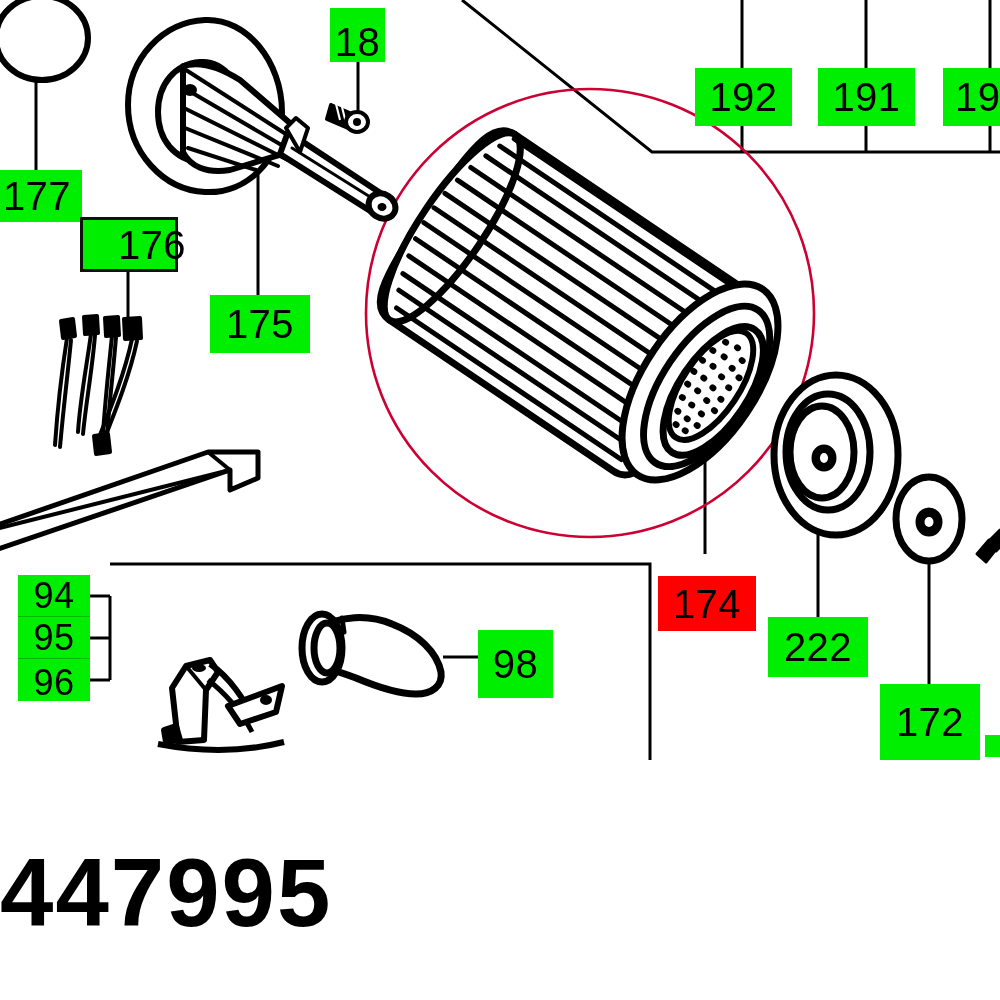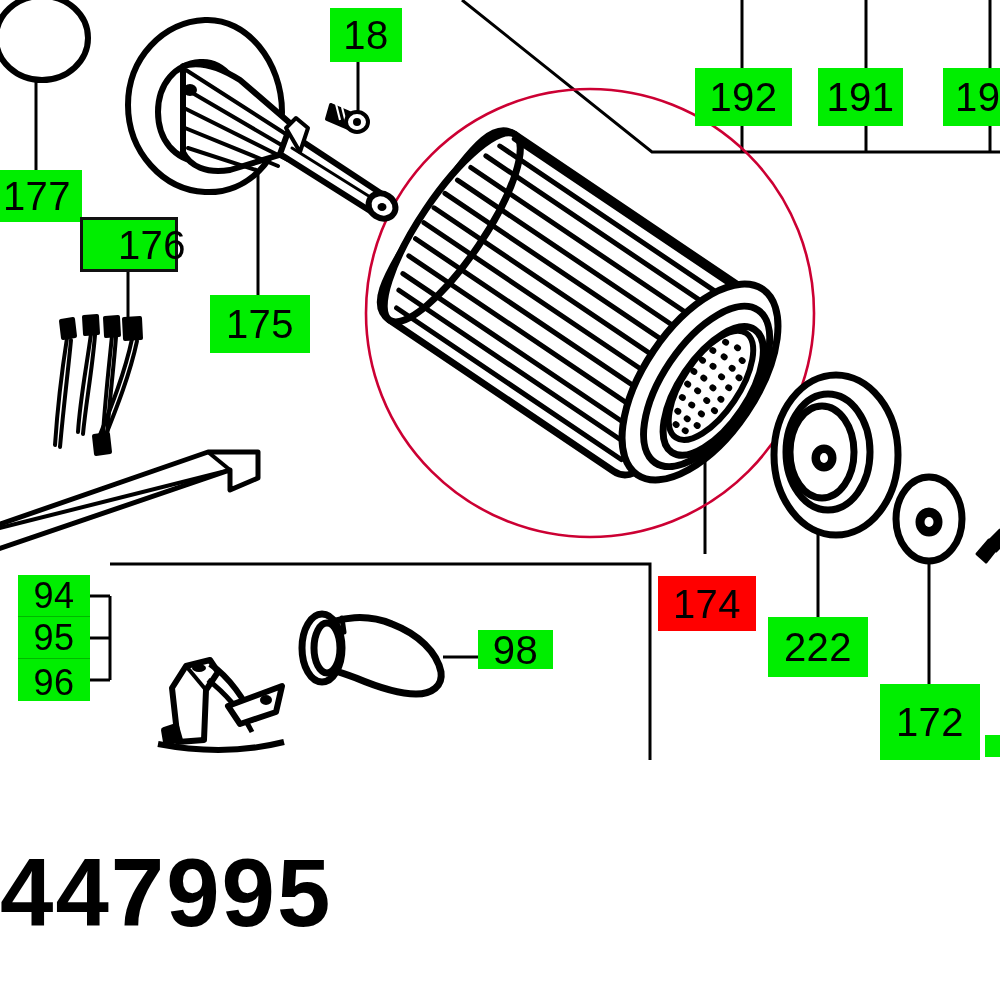--- a/index.html
+++ b/index.html
@@ -328,53 +328,53 @@
   </svg>
 
   <div class="callout" style="left:-8px; top:170px; width:90px; height:52px; font-size:40px;">
     <span>177</span>
   </div>
 
   <div class="callout outlined" style="left:80px; top:217px; width:98px; height:55px; font-size:40px;padding-left:46px;">
     <span>176</span>
   </div>
 
-  <div class="callout" style="left:330px; top:8px; width:72px; height:54px; font-size:40px;">
+  <div class="callout" style="left:330px; top:8px; width:55px; height:54px; font-size:40px;align-items:flex-end;">
     <span>18</span>
   </div>
 
   <div class="callout" style="left:210px; top:295px; width:100px; height:58px; font-size:40px;">
     <span>175</span>
   </div>
 
   <div class="callout" style="left:695px; top:68px; width:97px; height:58px; font-size:40px;">
     <span>192</span>
   </div>
 
-  <div class="callout" style="left:818px; top:68px; width:85px; height:58px; font-size:40px;">
+  <div class="callout" style="left:818px; top:68px; width:97px; height:58px; font-size:40px;">
     <span>191</span>
   </div>
 
   <div class="callout" style="left:943px; top:68px; width:97px; height:58px; font-size:40px; justify-content:flex-start; padding-left:12px;">
     <span>19</span>
   </div>
 
   <div class="callout highlight" style="left:658px; top:553px; width:98px; height:55px; font-size:40px;margin-top:23px;">
     <span>174</span>
   </div>
 
   <div class="callout" style="left:768px; top:617px; width:100px; height:60px; font-size:40px;">
     <span>222</span>
   </div>
 
   <div class="callout" style="left:880px; top:684px; width:100px; height:76px; font-size:40px;">
     <span>172</span>
   </div>
 
-  <div class="callout" style="left:478px; top:630px; width:75px; height:39px; font-size:40px;">
+  <div class="callout" style="left:478px; top:630px; width:75px; height:68px; font-size:40px;">
     <span>98</span>
   </div>
 
   <div class="callout" style="left:985px; top:735px; width:18px; height:22px; font-size:14px;">
     <span></span>
   </div>
 
   <div class="stack-wrap" style="left:18px; top:575px; width:72px;">
     <div class="callout stack-cell" style="position:relative; left:0; top:0; width:72px; height:42px; font-size:36px;">
       <span>94</span>

